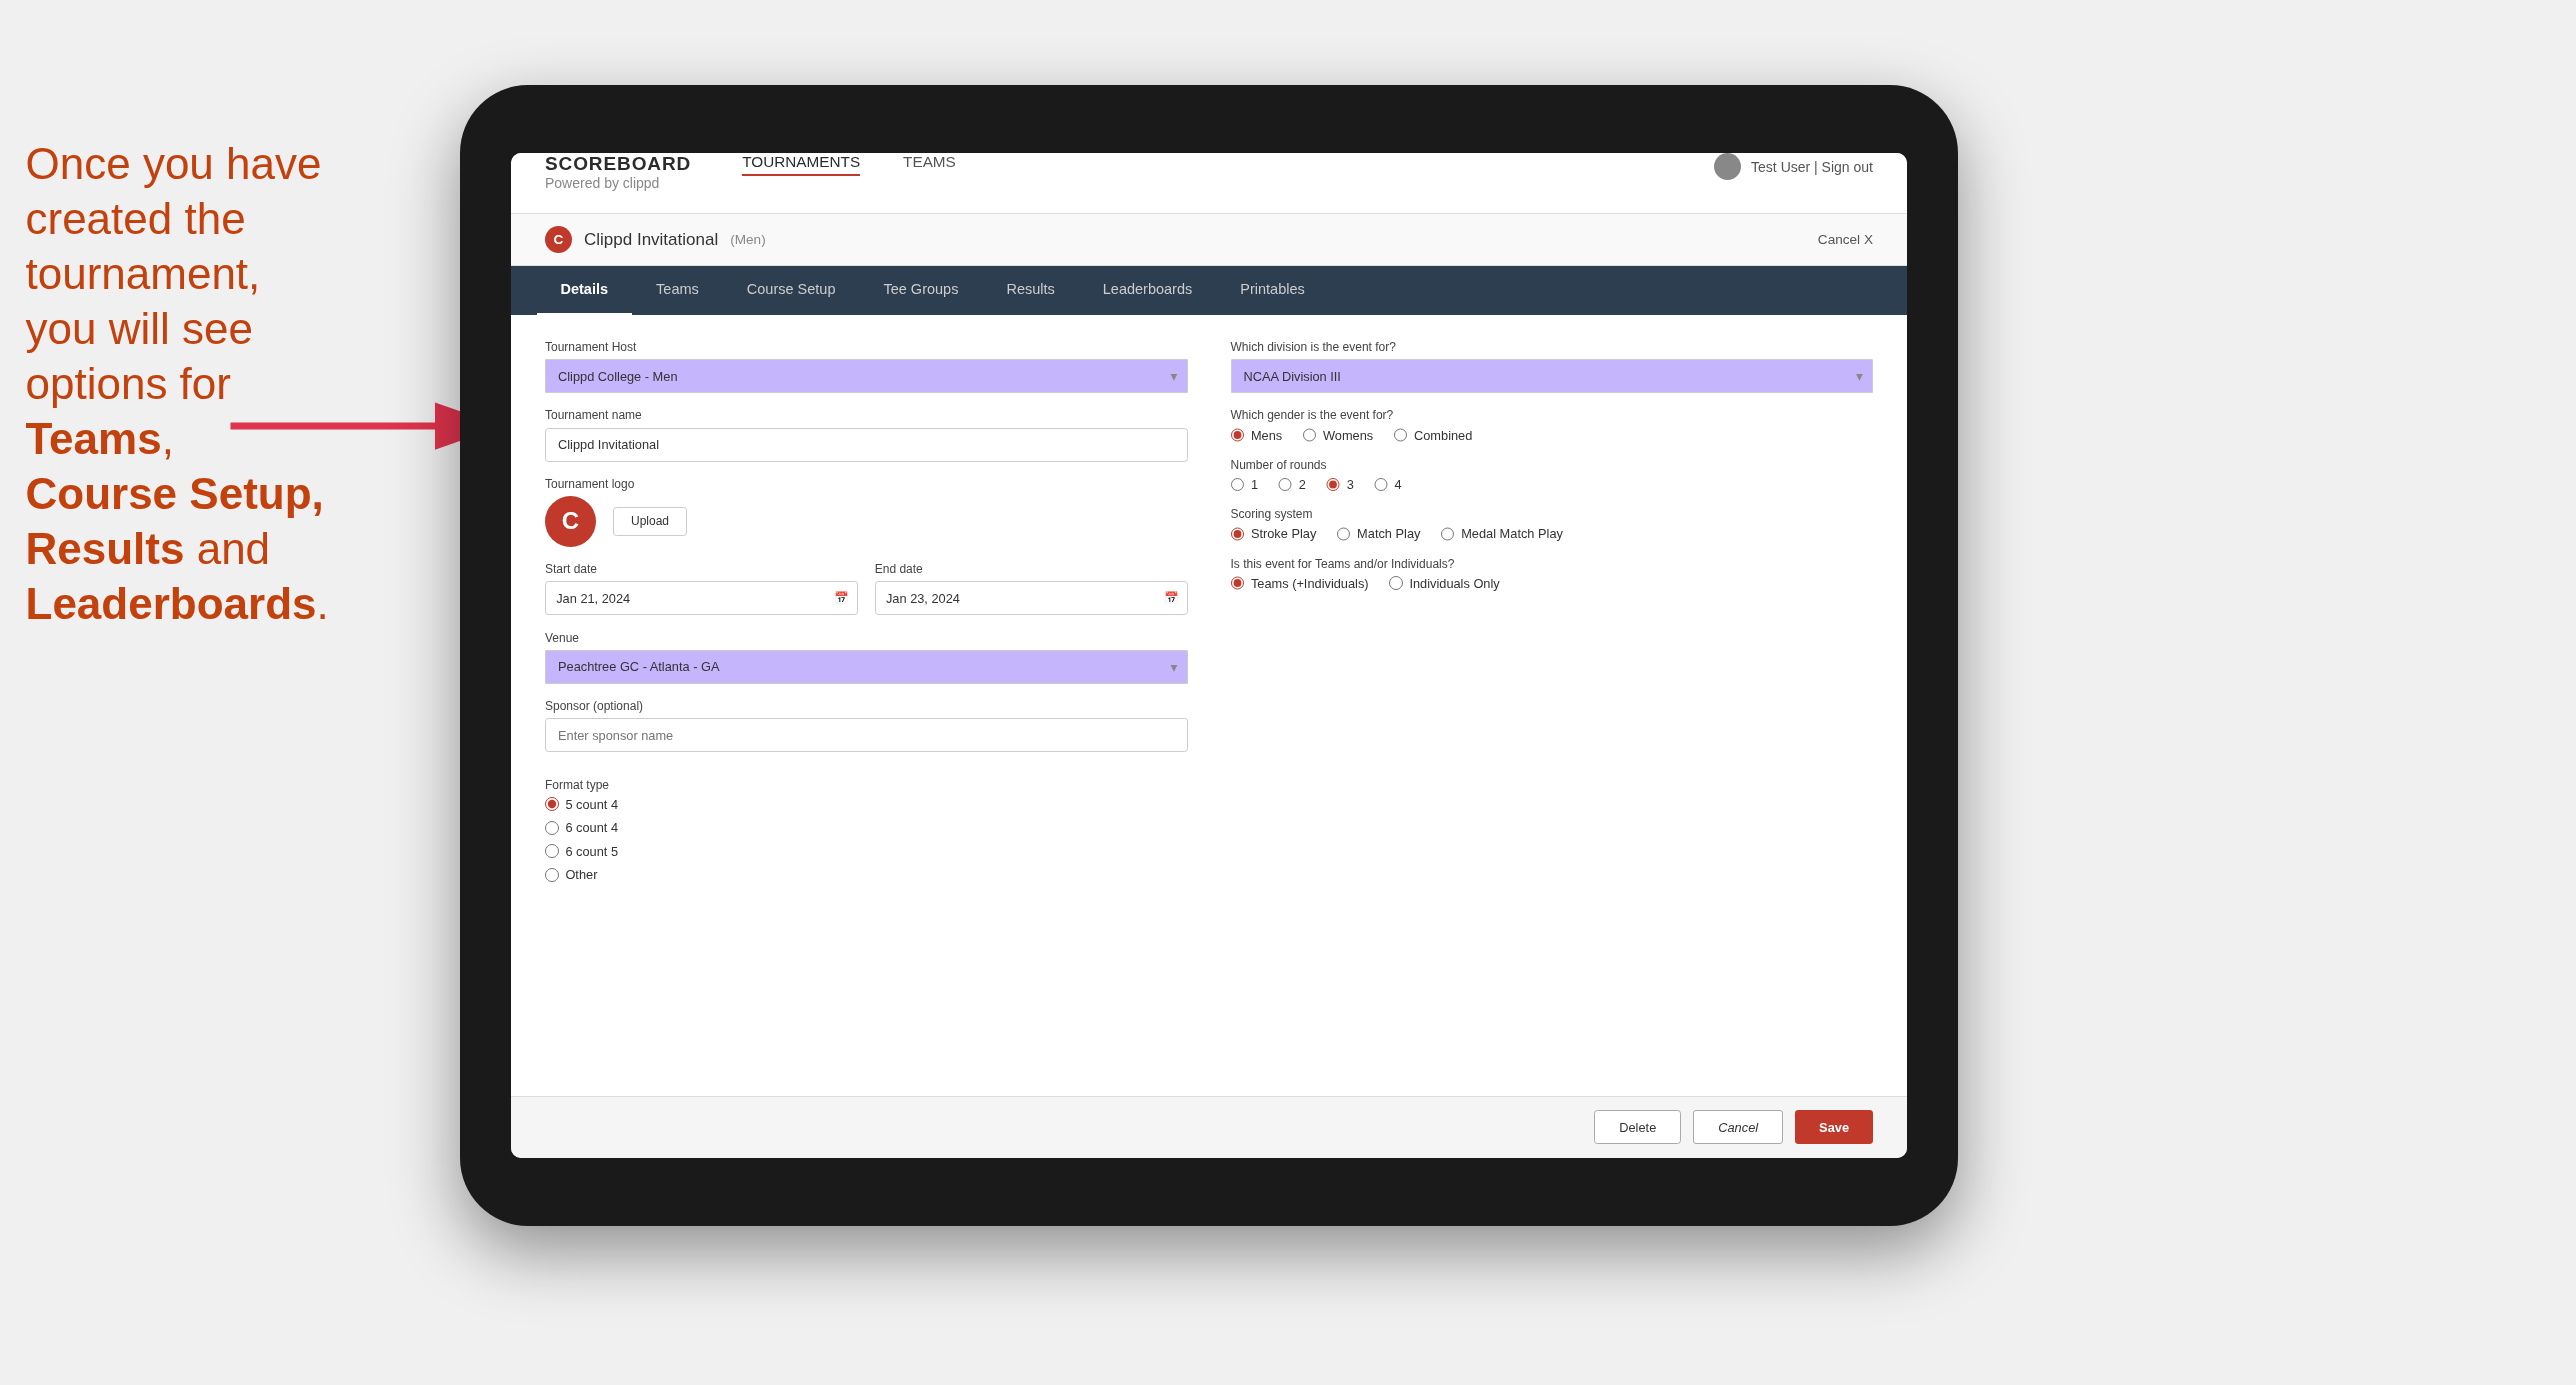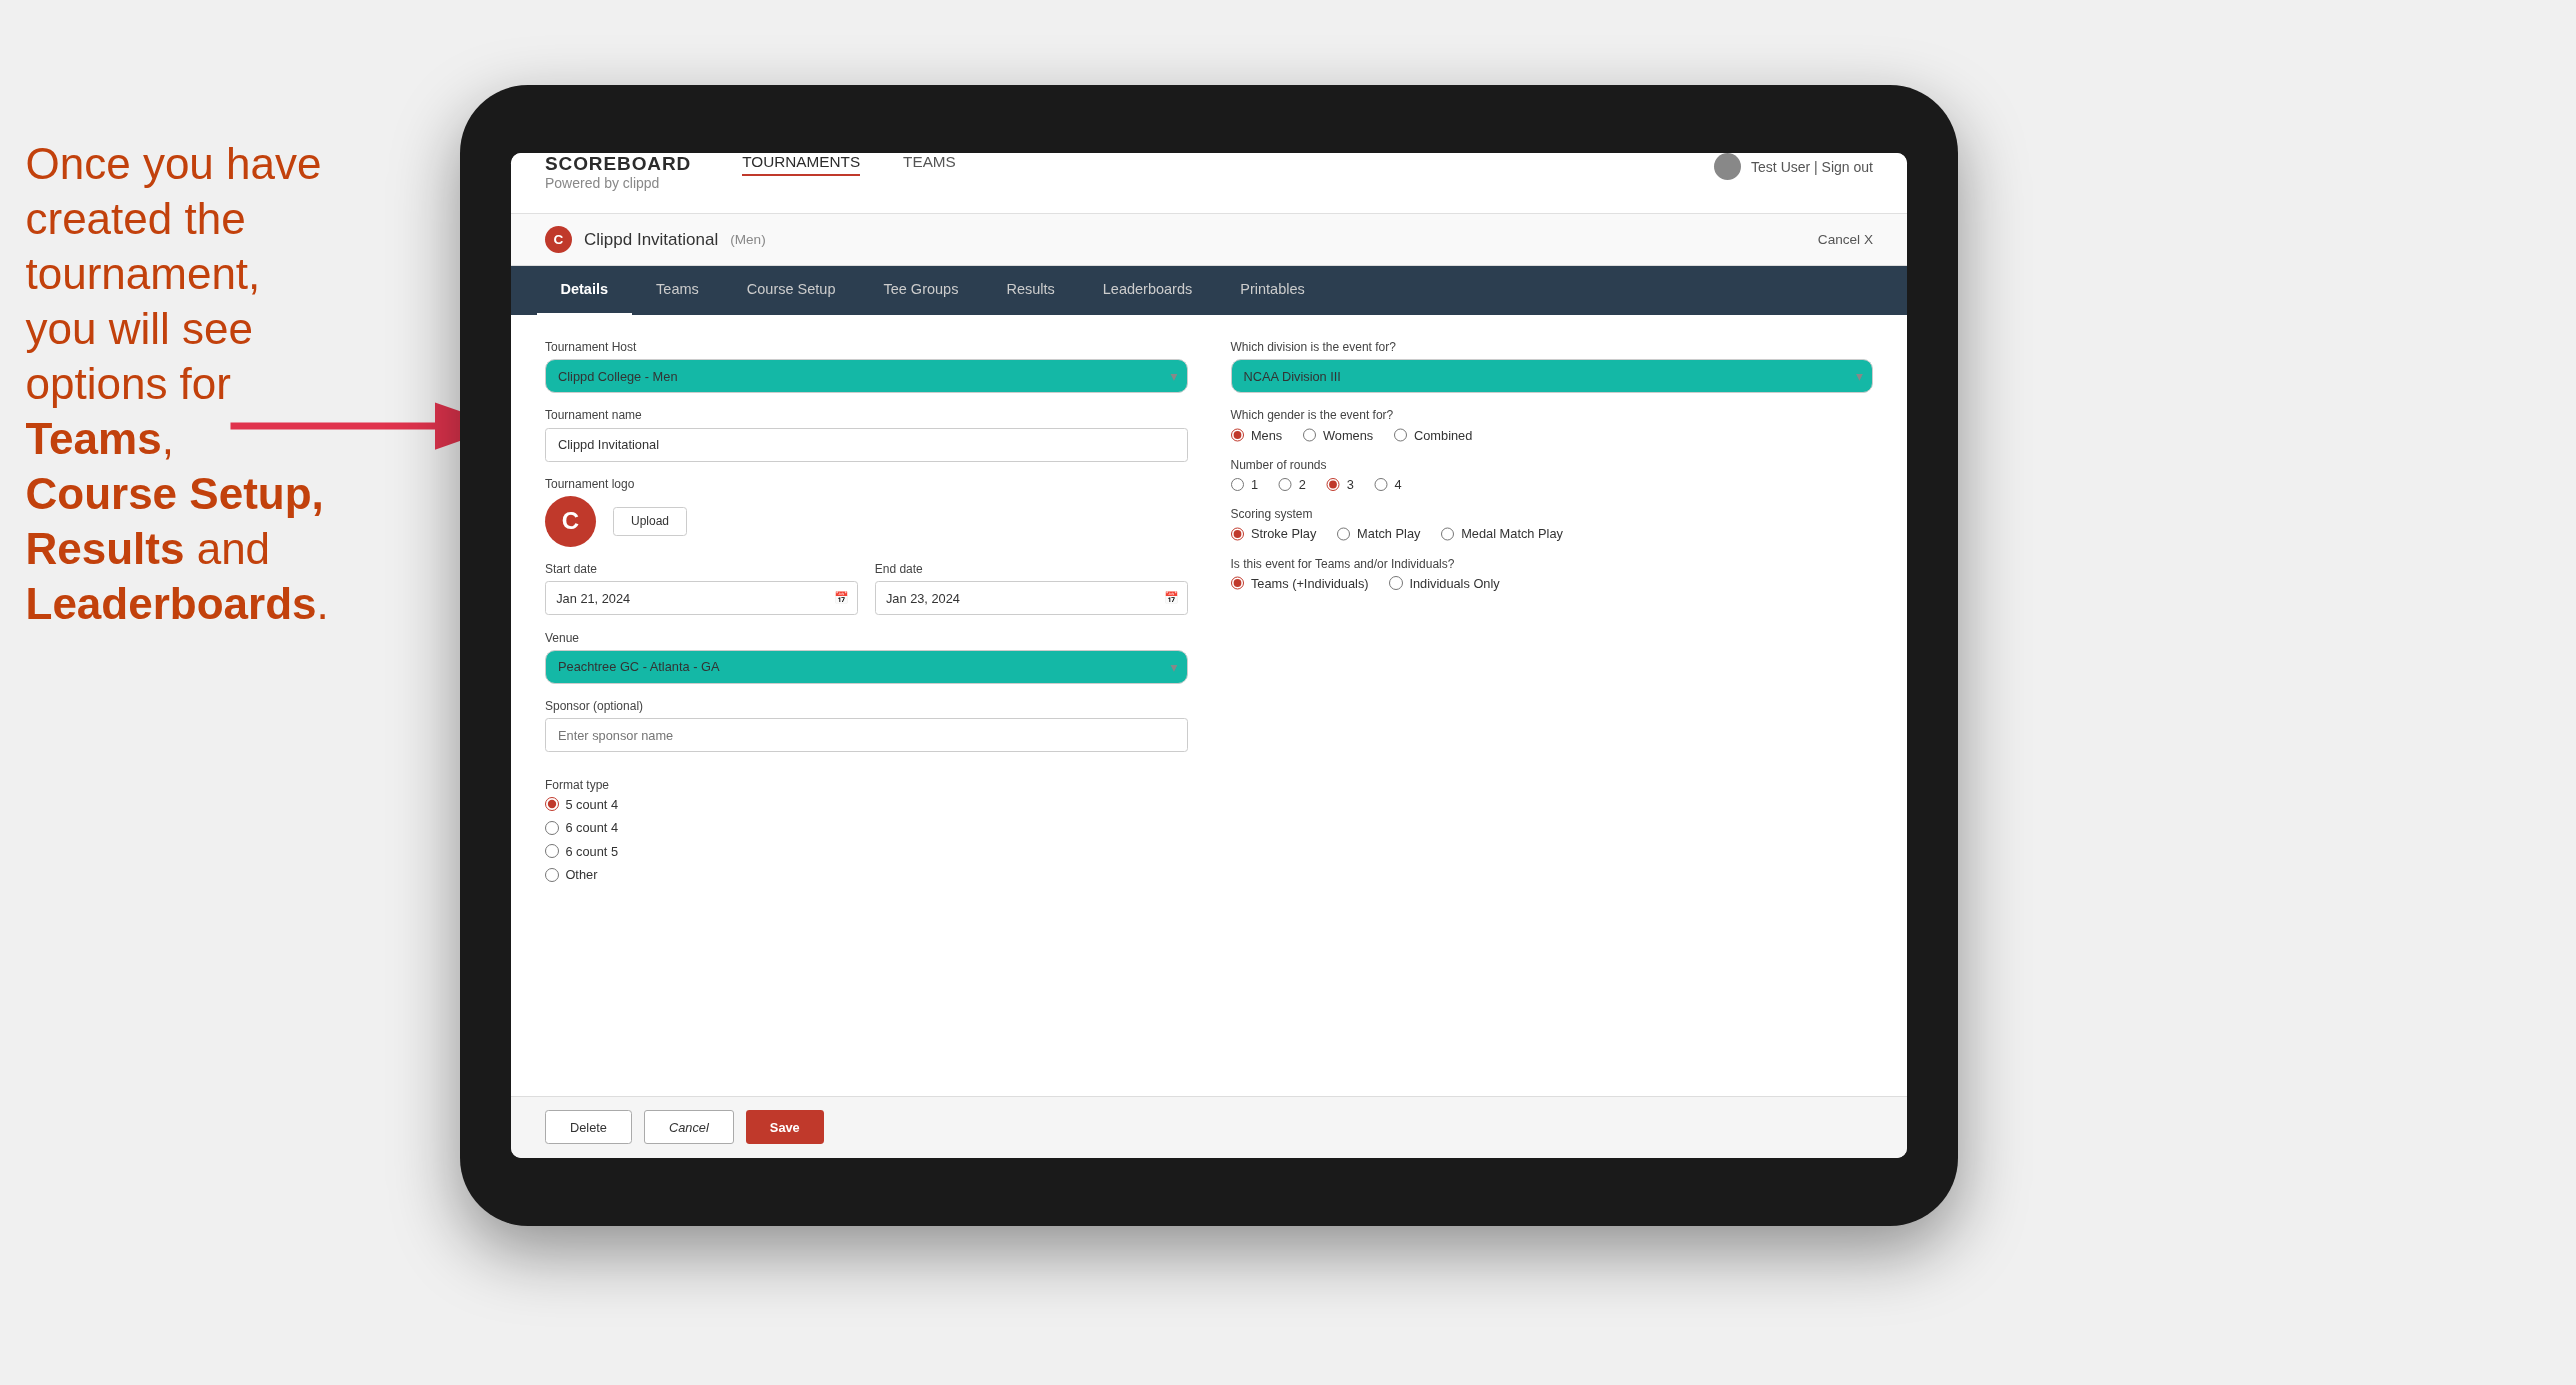--- a/index.html
+++ b/index.html
@@ -241,25 +241,25 @@
       position: absolute;
       right: 10.2px;
       top: 50%;
       transform: translateY(-50%);
       color: #888;
       pointer-events: none;
     }
 
     .form-select {
       border: 0.9px solid #ccc;
-      border-radius: 10px;
+      border-radius: 1px;
       padding: 8.5px 12px;
       font-size: 12.8px;
       color: #333;
-      background: #14b8a6;
+      background: #c4b5fd;
       width: 100%;
       appearance: none;
     }
 
     .logo-upload-area {
       display: flex;
       align-items: center;
       gap: 17px;
     }
 
@@ -343,21 +343,21 @@
       gap: 20.4px;
       flex-wrap: wrap;
     }
 
     
     .form-footer {
       background: #f5f5f5;
       border-top: 0.9px solid #ddd;
       padding: 13.6px 34px;
       display: flex;
-      justify-content: flex-start;
+      justify-content: flex-end;
       gap: 12px;
       flex-shrink: 0;
     }
 
     .btn-delete {
       background: #fff;
       border: 0.9px solid #aaa;
       border-radius: 3.4px;
       padding: 8.5px 24px;
       font-size: 12.8px;

